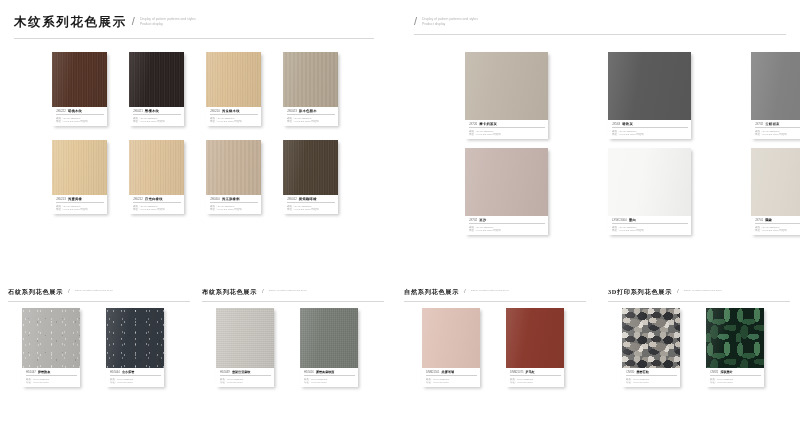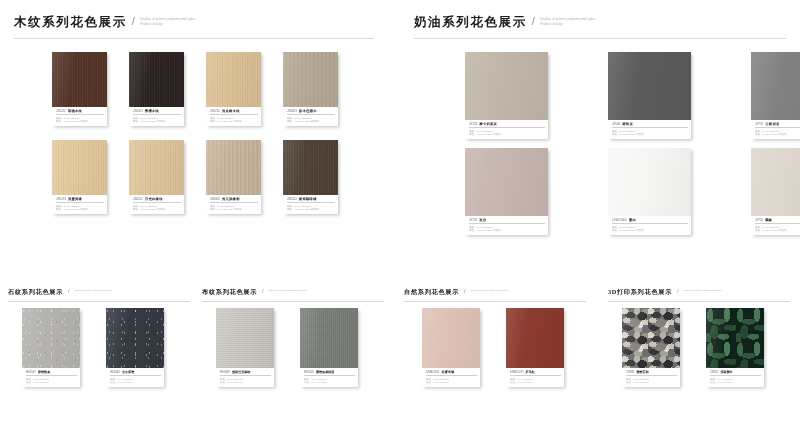--- a/index.html
+++ b/index.html
@@ -264,21 +264,20 @@
           </div>
           <div class="lab-rule"></div>
           <div class="lab-sub">规格：2440×1220mm</div>
           <div class="lab-sub">厚度：0.6/0.8/1.0mm 可定制</div>
         </div>
       </div>
     </div>
 
   <div style="position:absolute;left:414px;top:14px;width:372px;" class="big">
     <div class="sec-head">
-      <span class="sec-title-cn">奶油系列花色展示</span>
       <span class="sec-slash">/</span>
       <span class="sec-en">
         <span>Display of pattern patterns and styles</span><br>
         <span>Product display</span>
       </span>
     </div>
     <div class="sec-rule"></div>
   </div>
 
   <div class="row" id="cream-row-1" style="position:absolute;left:465px;top:52px;gap:60px;">

